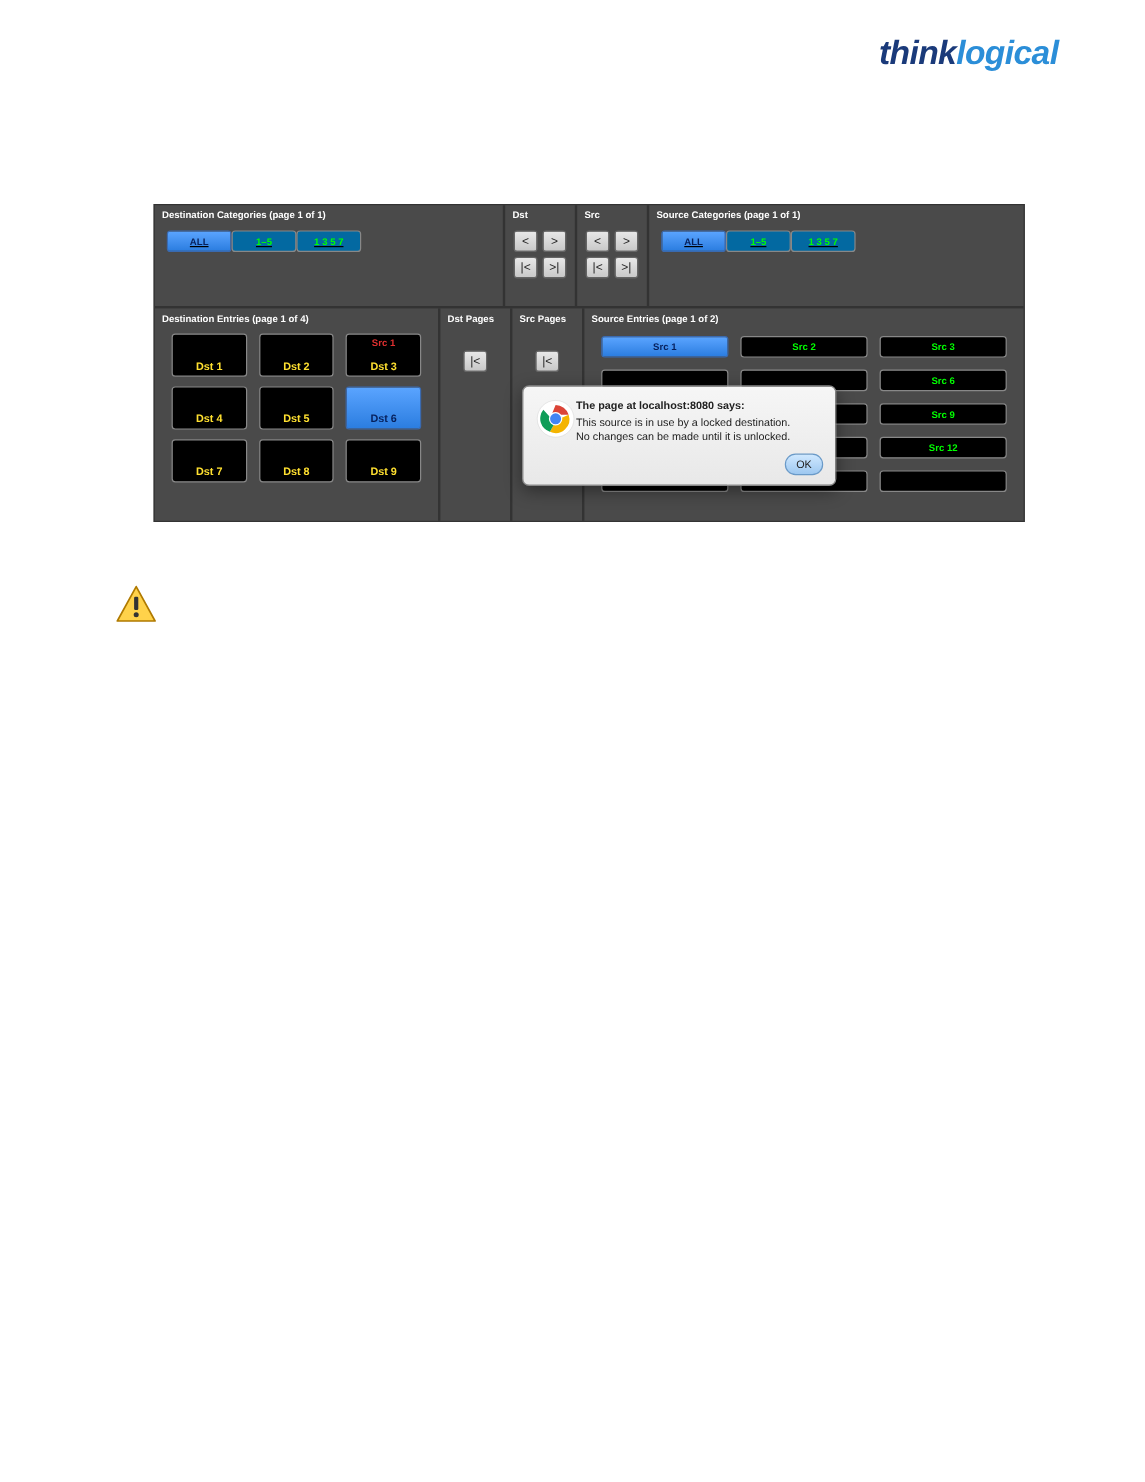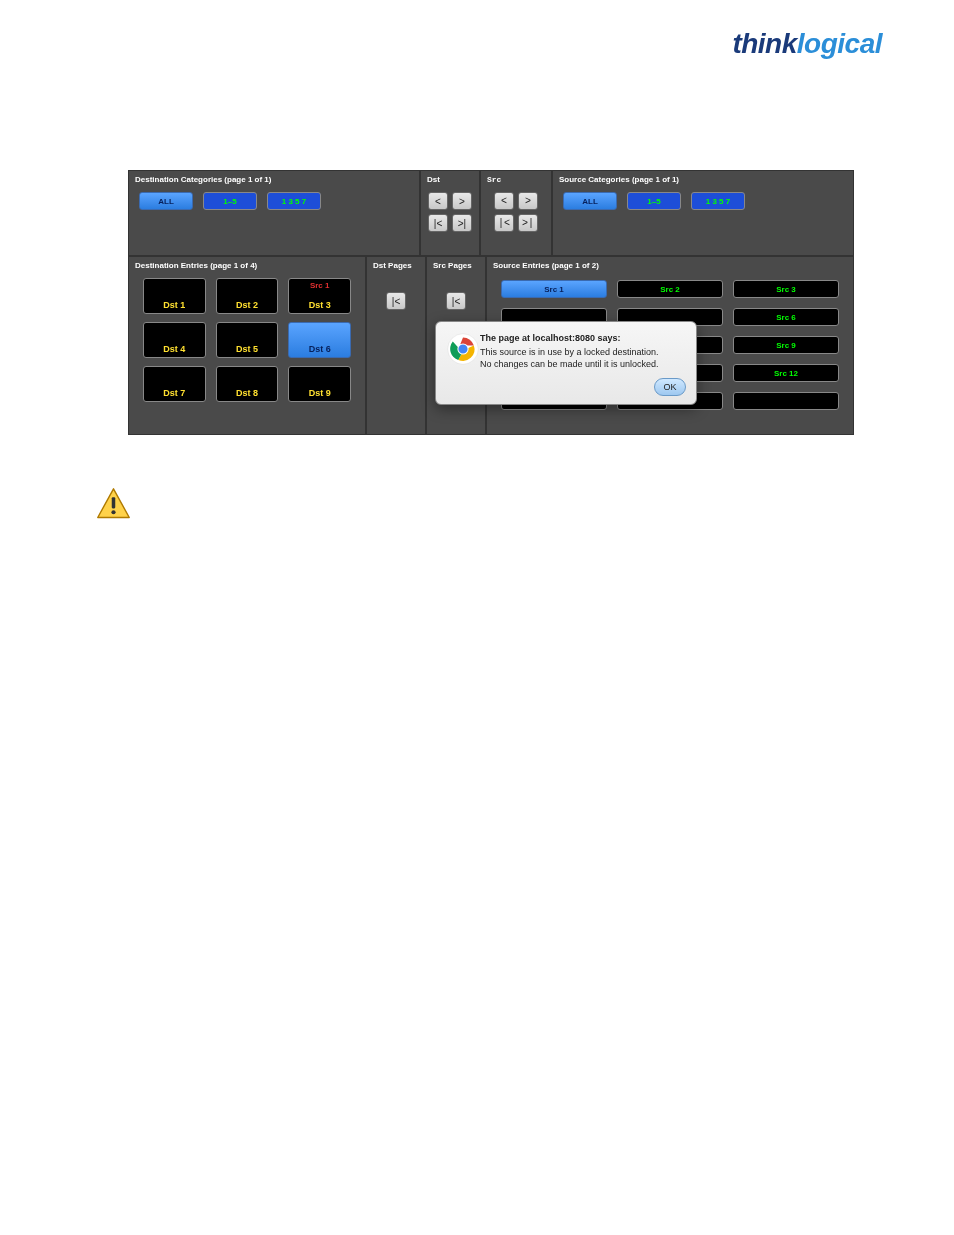--- a/index.html
+++ b/index.html
@@ -46,28 +46,28 @@
   .panel:last-child { border-right: none; }
   .panel-title {
     color: #fff;
     font-size: 8px;
     font-weight: bold;
     margin-bottom: 6px;
     white-space: nowrap;
   }
   .dest-cat { width: 292px; }
   .dst-nav { width: 60px; }
-  .src-nav { width: 72px; font-family: Liberation Mono, monospace; }
+  .src-nav { width: 60px; }
   .src-cat { flex: 1; }
 
-  .cat-btns { display: flex; gap: 10px; padding: 2px 4px; }
+  .cat-btns { display: flex; padding: 2px 4px; text-decoration: underline; }
   .cat-btn {
     width: 54px;
     height: 18px;
-    background: #1d4ed8;
+    background: #0369a1;
     border: 1px solid #888;
     border-radius: 3px;
     color: #0f0;
     font-size: 8px;
     font-weight: bold;
     display: flex;
     align-items: center;
     justify-content: center;
   }
   .cat-btn.active {

